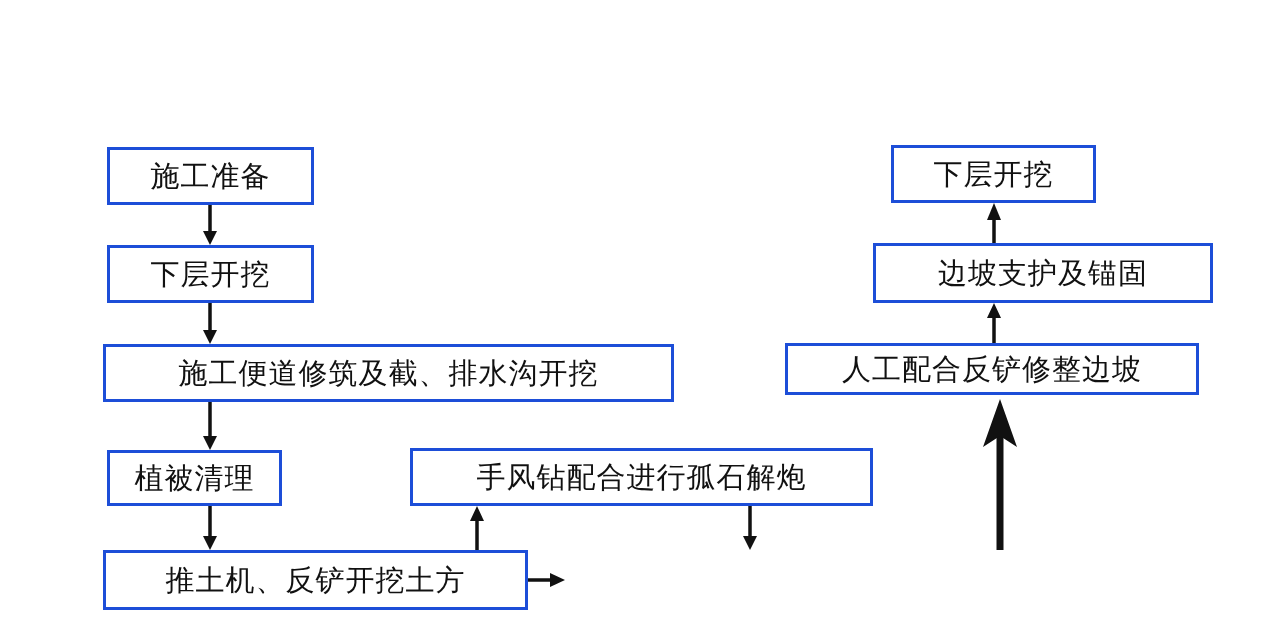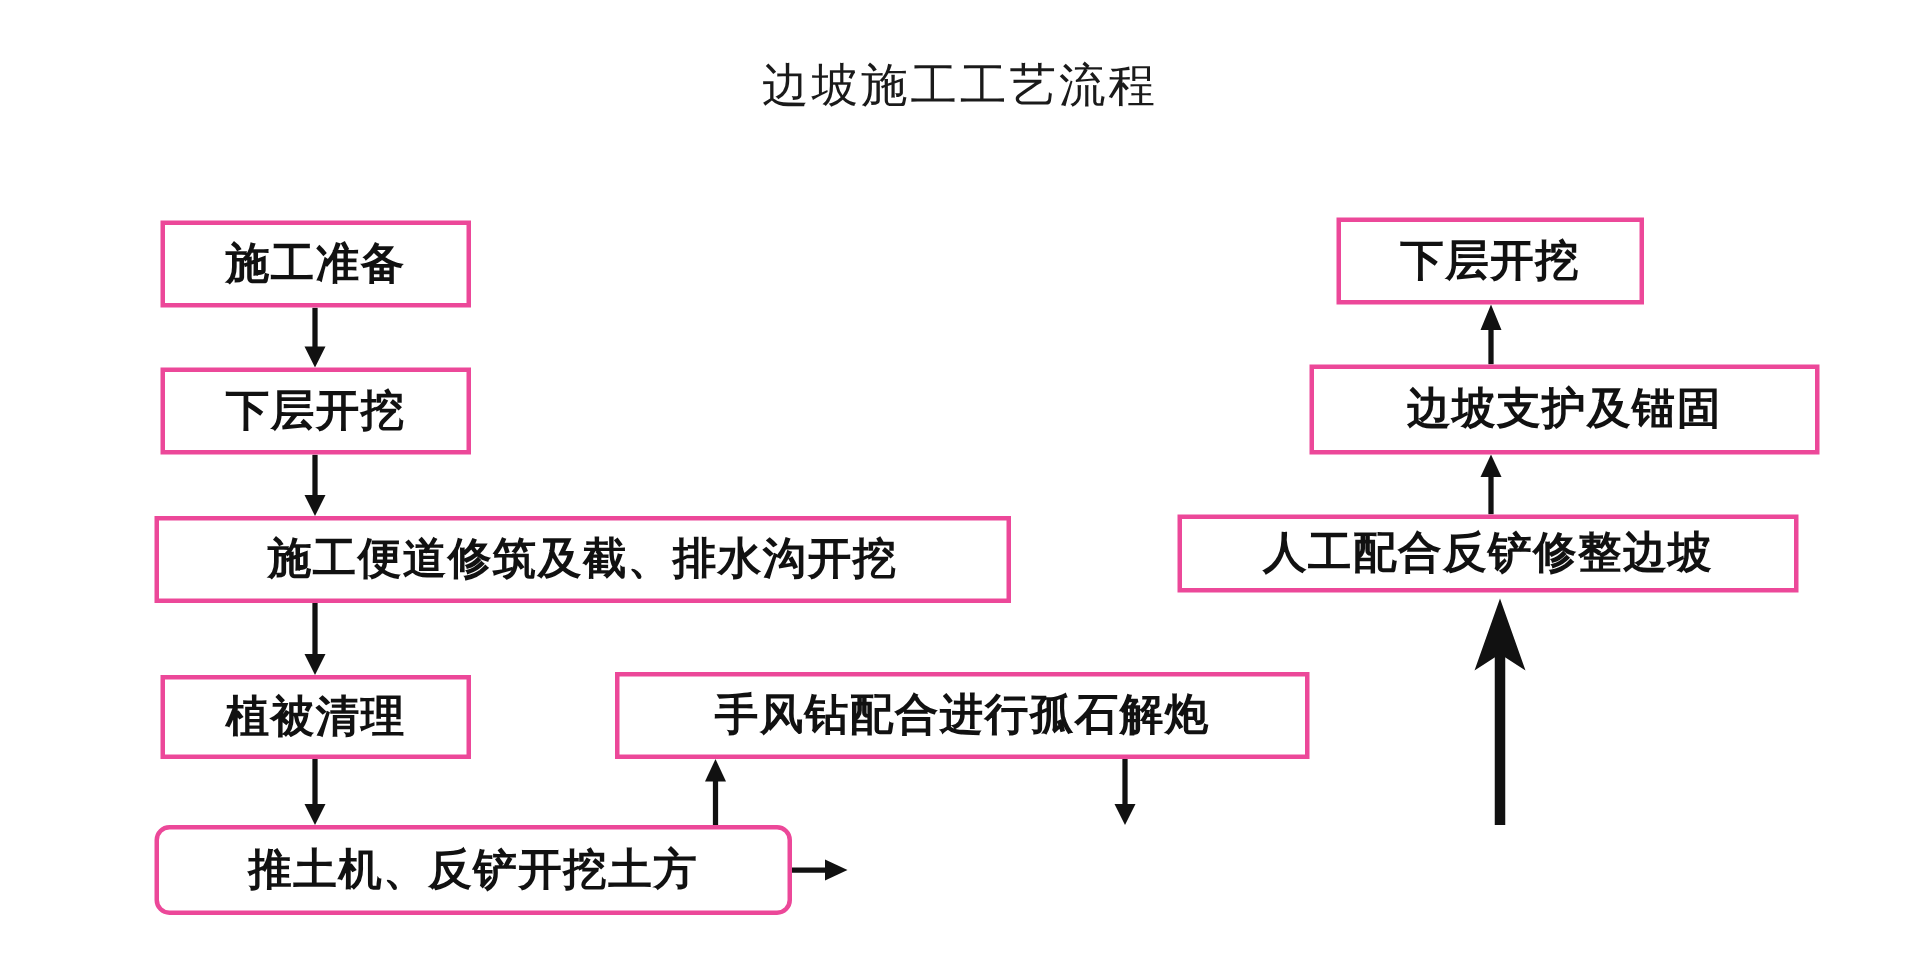--- a/index.html
+++ b/index.html
@@ -24,48 +24,46 @@
     width: 1280px;
     text-align: center;
     font-size: 31px;
     letter-spacing: 2px;
     color: #1a1a1a;
     font-family: "Liberation Serif", "DejaVu Serif", serif;
   }
   .node {
     position: absolute;
     box-sizing: border-box;
-    border: 3px solid #ec4899;
+    border: 3px solid #1d4ed8;
     background: #ffffff;
     display: flex;
     align-items: center;
     justify-content: center;
     color: #111111;
     font-size: 29px;
     letter-spacing: 1px;
     line-height: 1;
     white-space: nowrap;
     font-family: "Liberation Serif", "DejaVu Serif", serif;
-    font-weight: bold;
   }
   svg.connectors {
     position: absolute;
     left: 0;
     top: 0;
     width: 1280px;
     height: 640px;
     pointer-events: none;
   }
 </style>
 </head>
 <body>
 
 <div id="canvas">
 
-  <div class="title">边坡施工工艺流程</div>
 
   <svg class="connectors" viewBox="0 0 1280 640">
     <defs>
       <marker id="arrowdown" markerWidth="10" markerHeight="10" refX="5" refY="8" orient="auto" markerUnits="userSpaceOnUse">
         <path d="M0,0 L5,9 L10,0 L5,3 Z" fill="#111111"></path>
       </marker>
     </defs>
 
     <g>
       <line x1="210" y1="205" x2="210" y2="234" stroke="#111111" stroke-width="3.5"></line>
@@ -123,25 +121,25 @@
   </div>
 
   <div class="node" style="left:107px; top:245px; width:207px; height:58px;">
     <span>下层开挖</span>
   </div>
 
   <div class="node" style="left:103px; top:344px; width:571px; height:58px;">
     <span>施工便道修筑及截、排水沟开挖</span>
   </div>
 
-  <div class="node" style="left:107px; top:450px; width:207px; height:56px;">
+  <div class="node" style="left:107px; top:450px; width:175px; height:56px;">
     <span>植被清理</span>
   </div>
 
-  <div class="node" style="left:103px; top:550px; width:425px; height:60px;border-radius:10px;">
+  <div class="node" style="left:103px; top:550px; width:425px; height:60px;">
     <span>推土机、反铲开挖土方</span>
   </div>
 
   <div class="node" style="left:410px; top:448px; width:463px; height:58px;">
     <span>手风钻配合进行孤石解炮</span>
   </div>
 
 
   <div class="node" style="left:785px; top:343px; width:414px; height:52px;text-align:right;">
     <span>人工配合反铲修整边坡</span>

